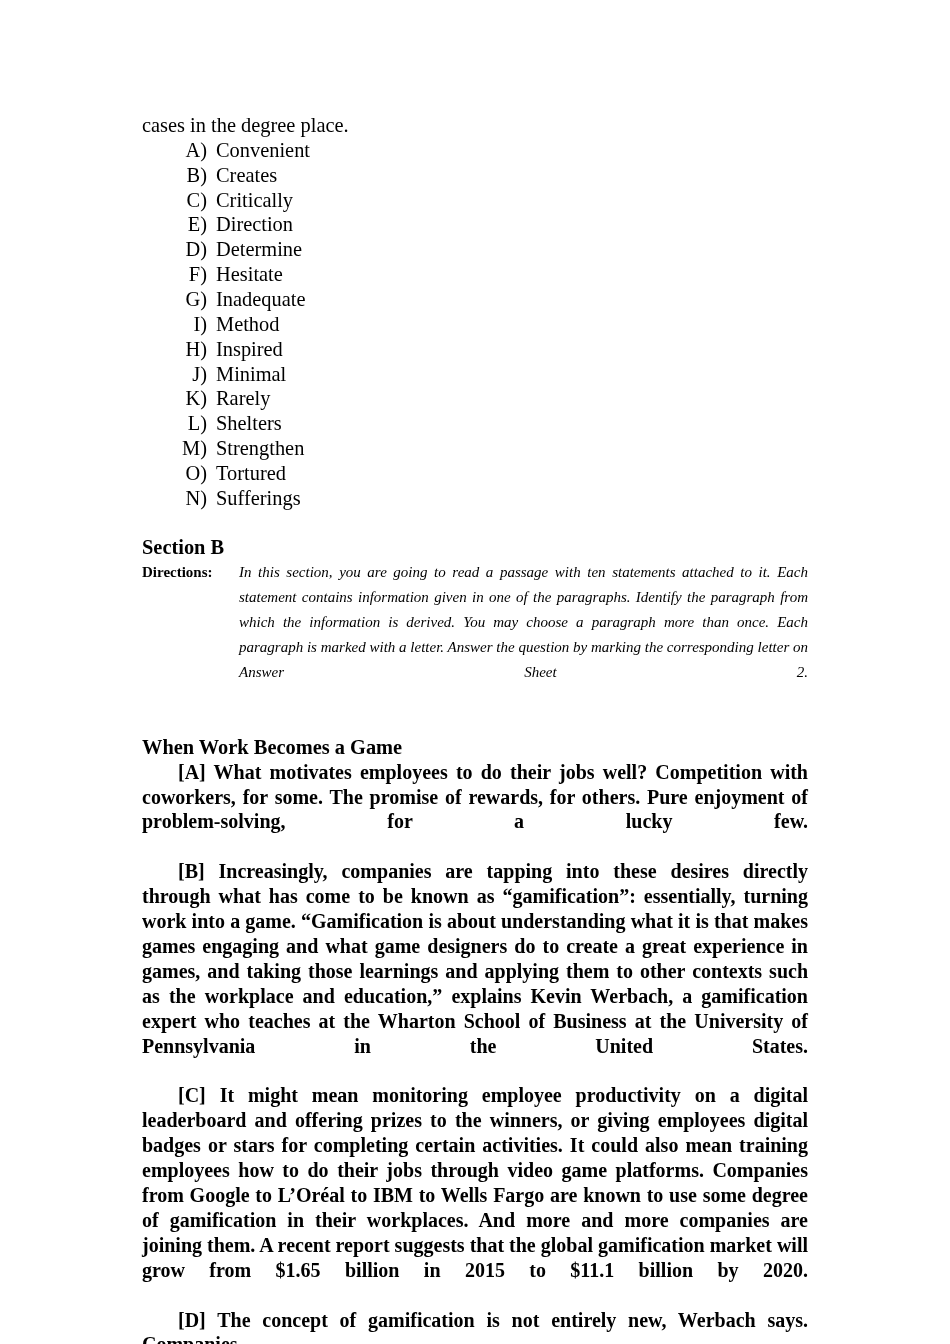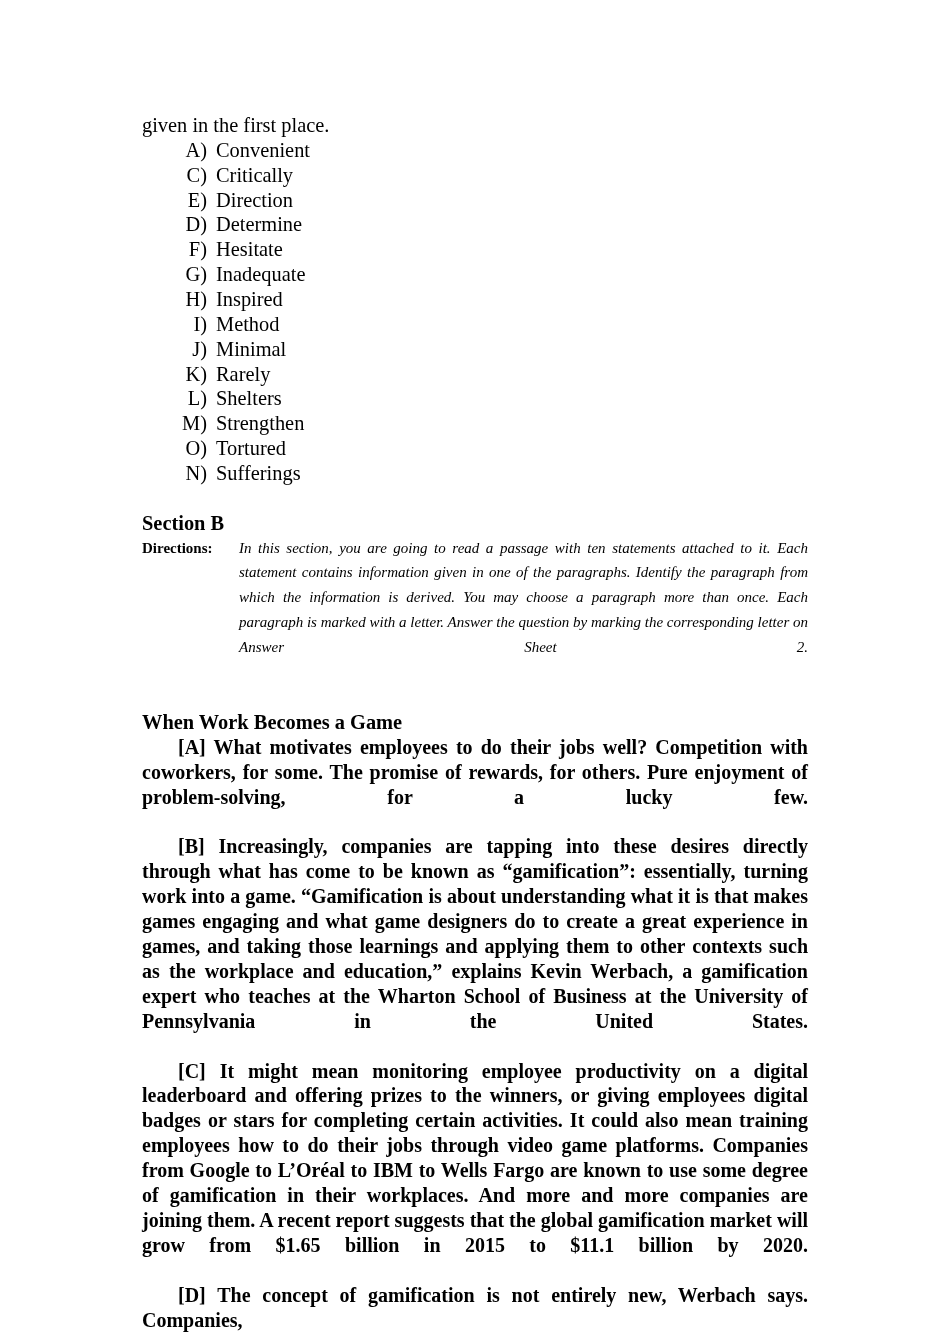--- a/index.html
+++ b/index.html
@@ -135,46 +135,49 @@
   .para.truncated {
     text-align: justify;
   }
 </style>
 </head>
 <body>
 
 <div class="page">
   <div class="column">
 
-    <div class="line-cont">given in the first place.</div>
+    <div class="line-cont">cases in the degree place.</div>
 
     <ul class="options">
       <li class="option-row">
         <span class="option-letter">A)</span><span class="option-word">Convenient</span>
       </li>
       <li class="option-row">
+        <span class="option-letter">B)</span><span class="option-word">Creates</span>
+      </li>
+      <li class="option-row">
         <span class="option-letter">C)</span><span class="option-word">Critically</span>
       </li>
       <li class="option-row">
         <span class="option-letter">E)</span><span class="option-word">Direction</span>
       </li>
       <li class="option-row">
         <span class="option-letter">D)</span><span class="option-word">Determine</span>
       </li>
       <li class="option-row">
         <span class="option-letter">F)</span><span class="option-word">Hesitate</span>
       </li>
       <li class="option-row">
         <span class="option-letter">G)</span><span class="option-word">Inadequate</span>
       </li>
       <li class="option-row">
+        <span class="option-letter">I)</span><span class="option-word">Method</span>
+      </li>
+      <li class="option-row">
         <span class="option-letter">H)</span><span class="option-word">Inspired</span>
-      </li>
-      <li class="option-row">
-        <span class="option-letter">I)</span><span class="option-word">Method</span>
       </li>
       <li class="option-row">
         <span class="option-letter">J)</span><span class="option-word">Minimal</span>
       </li>
       <li class="option-row">
         <span class="option-letter">K)</span><span class="option-word">Rarely</span>
       </li>
       <li class="option-row">
         <span class="option-letter">L)</span><span class="option-word">Shelters</span>
       </li>

